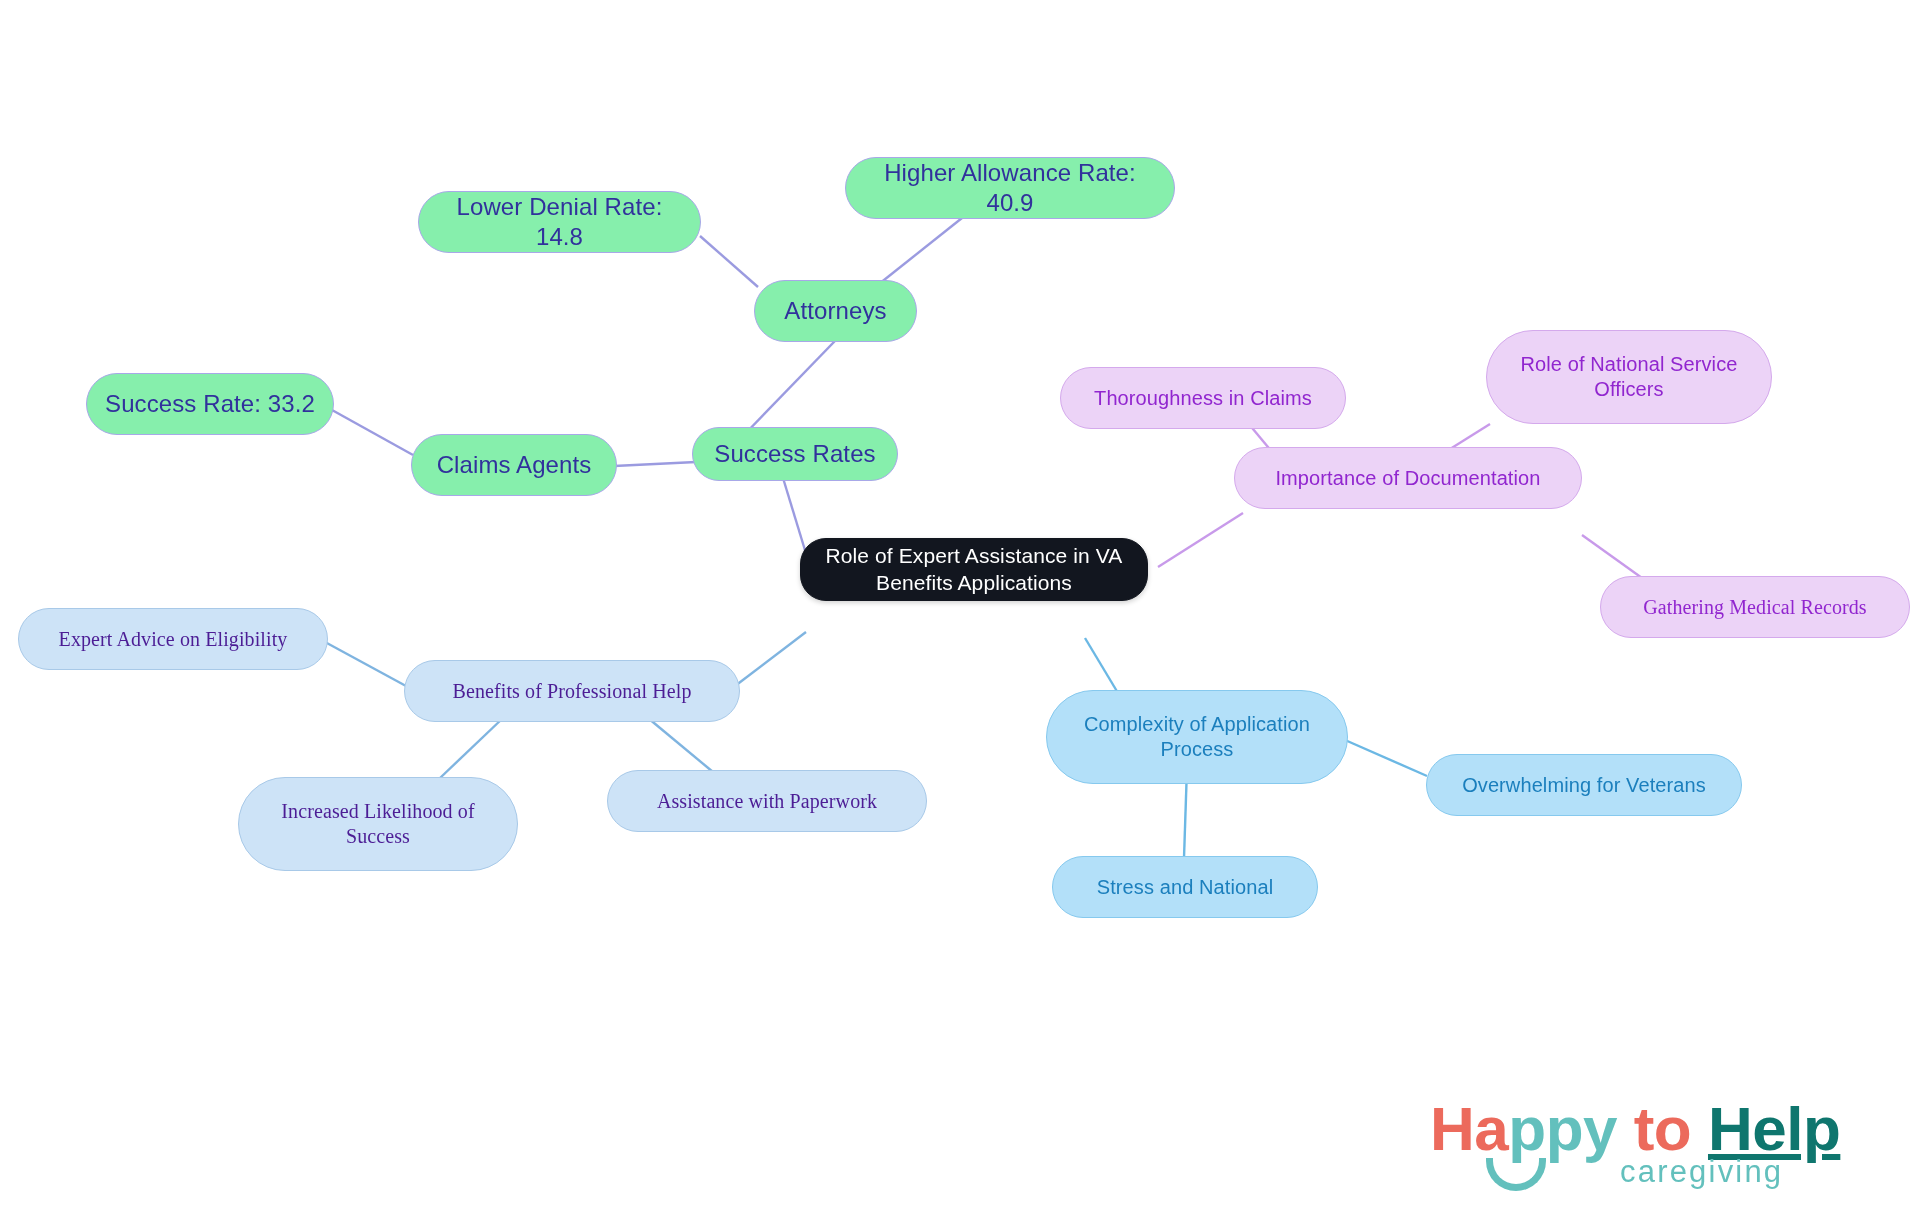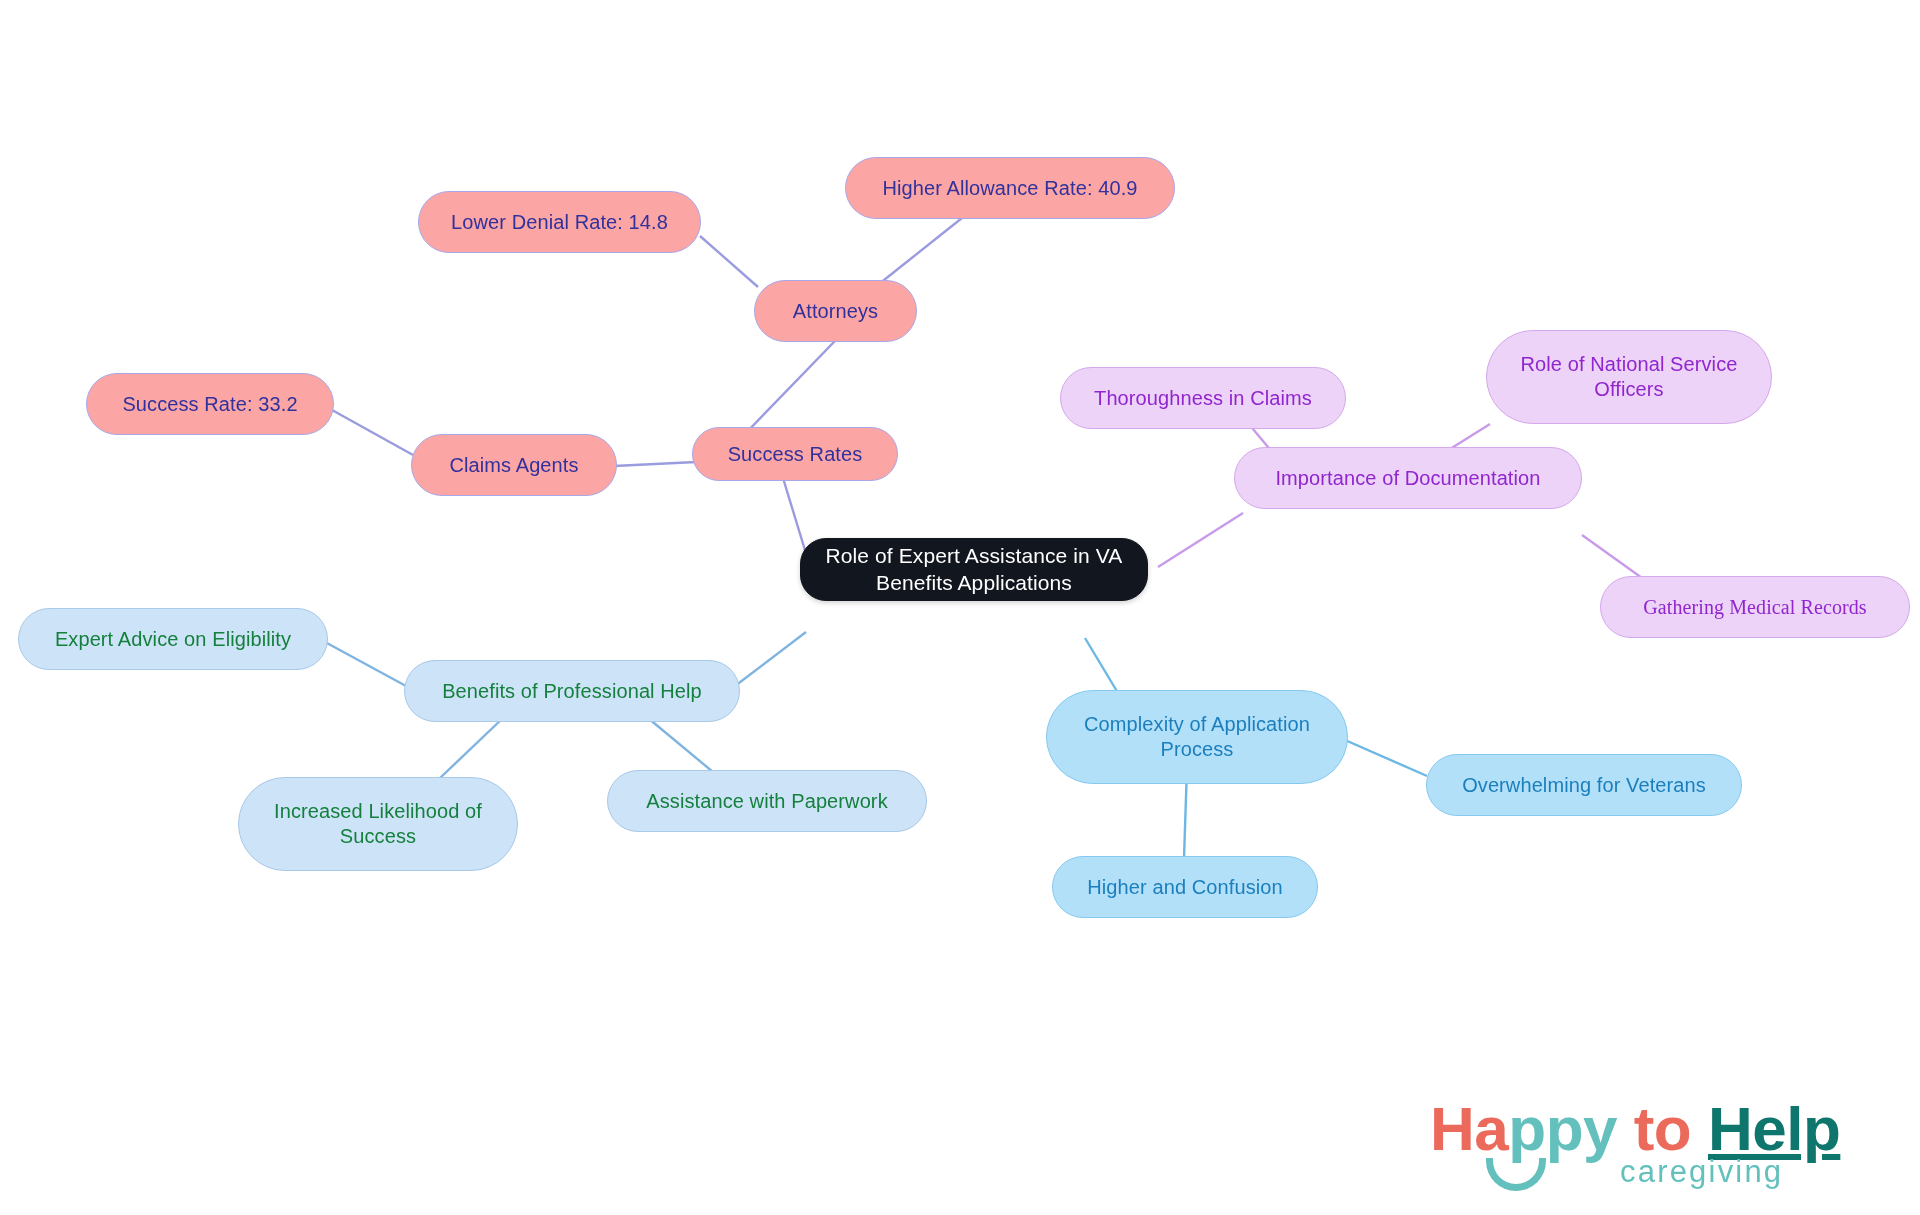--- a/index.html
+++ b/index.html
@@ -53,40 +53,41 @@
     background: #12161f;
     border-color: #12161f;
     color: #ffffff;
     font-size: 21px;
     border-radius: 26px;
     box-shadow: 0 2px 5px rgba(0,0,0,0.18);
   }
 
   
   .node.periwinkle {
-    background: #fca5a5;
+    background: #86efac;
     border-color: #a8a8e8;
     color: #31319c;
-    font-size: 20px;
+    font-size: 24px;
   }
 
   
   .node.orchid {
     background: #ecd3f7;
     border-color: #d4a9ec;
     color: #9126cf;
     font-size: 20px;
   }
 
   
   .node.softblue {
     background: #cde3f7;
     border-color: #a8c9e8;
-    color: #15803d;
+    color: #4c1d95;
     font-size: 20px;
+    font-family: Liberation Serif, serif;
   }
 
   
   .node.sky {
     background: #b3e0f9;
     border-color: #86c9ee;
     color: #1b7fbd;
     font-size: 20px;
   }
 
@@ -189,21 +190,21 @@
   <div class="node softblue" style="left:238px; top:777px; width:280px; height:94px;">Increased Likelihood of
 Success</div>
 
   <div class="node softblue" style="left:607px; top:770px; width:320px; height:62px;">Assistance with Paperwork</div>
 
   <div class="node sky" style="left:1046px; top:690px; width:302px; height:94px;">Complexity of Application
 Process</div>
 
   <div class="node sky" style="left:1426px; top:754px; width:316px; height:62px;">Overwhelming for Veterans</div>
 
-  <div class="node sky" style="left:1052px; top:856px; width:266px; height:62px;">Higher and Confusion</div>
+  <div class="node sky" style="left:1052px; top:856px; width:266px; height:62px;">Stress and National</div>
 
   <div id="brand-logo">
     <div class="logo-main"><span style="color:#ec6a5c;">Ha</span><span style="color:#63c0bd;">ppy</span><span style="color:#ec6a5c;"> to </span><span style="color:#0f766e;text-decoration:underline;">Help</span></div>
     <div class="logo-smile"></div>
     <div class="logo-sub" style="color:#63c0bd;">caregiving</div>
   </div>
 
 </div>
 
 </body></html>

